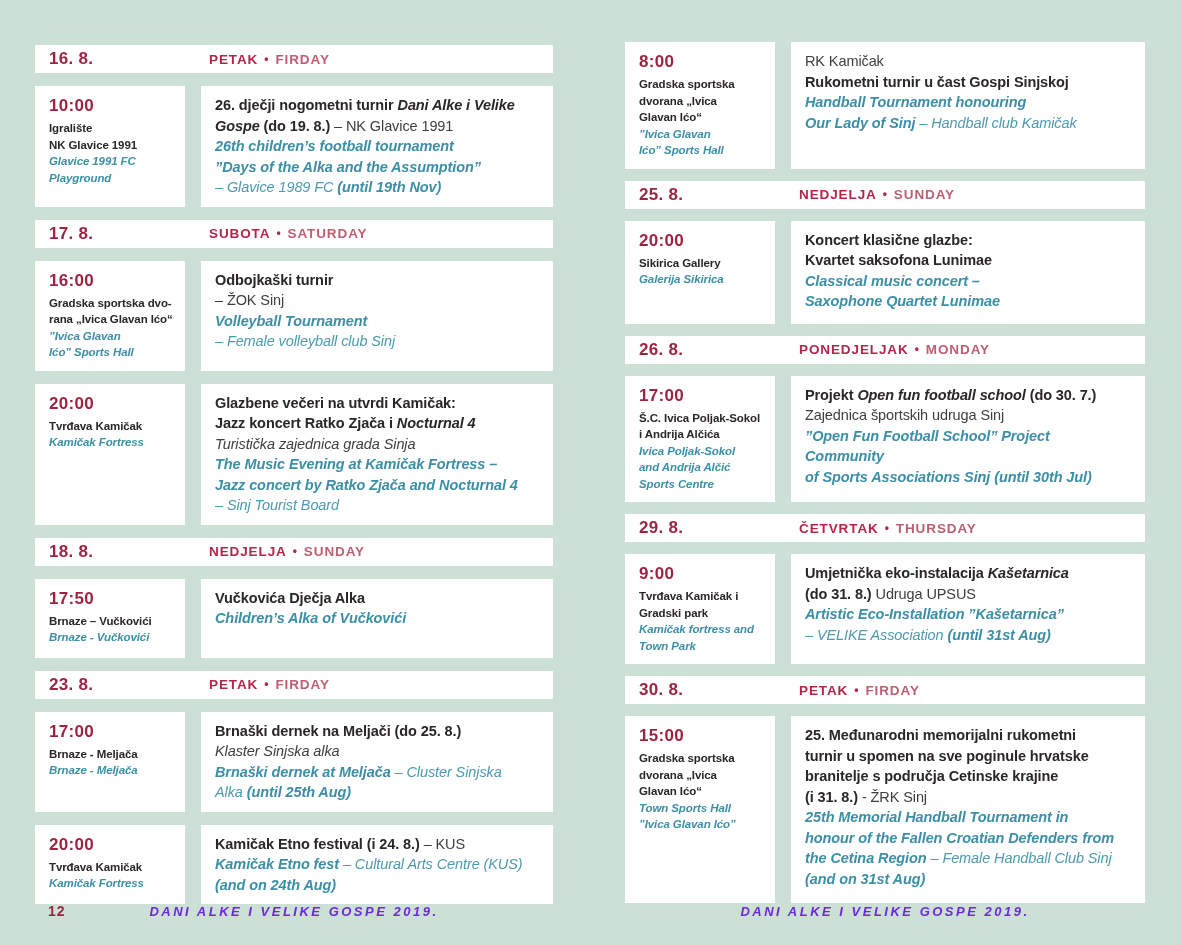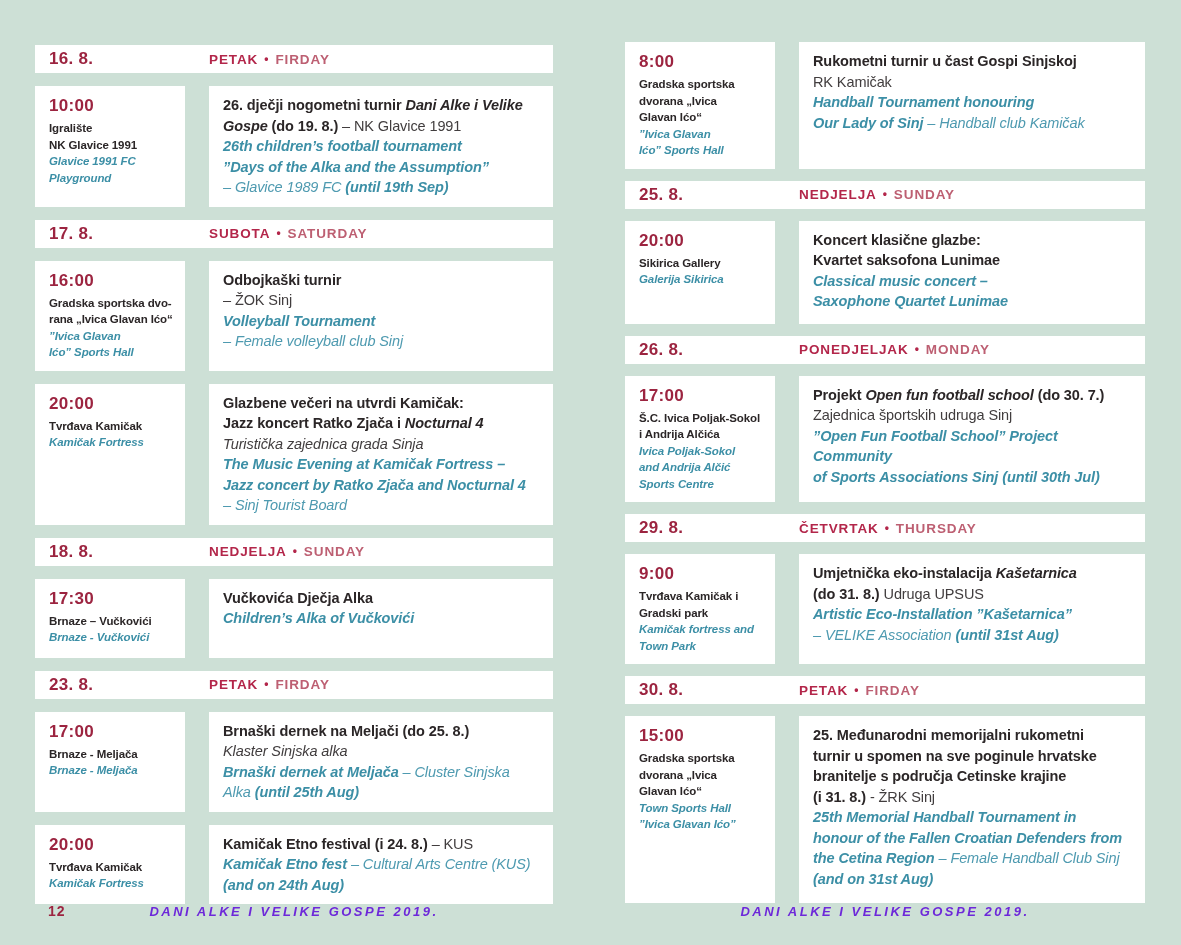--- a/index.html
+++ b/index.html
@@ -7,21 +7,21 @@
           font-family:"Liberation Sans",sans-serif;-webkit-font-smoothing:antialiased;}
   .page{position:absolute;display:flex;flex-direction:column;}
   .page-left{left:35px;top:45px;width:518px;gap:13px;}
   .page-right{left:625px;top:42px;width:520px;gap:12px;}
   .hdr{background:#fff;display:flex;align-items:center;padding:0 14px;min-height:28px;}
   .hdr .date{flex:0 0 160px;color:#9c2440;font-weight:700;font-size:17px;letter-spacing:.3px;}
   .day{font-size:13.5px;font-weight:700;letter-spacing:.9px;white-space:nowrap;}
   .day-hr{color:#b3264a;}
   .day-sep{color:#b3264a;margin:0 6px;font-size:12px;vertical-align:1px;}
   .day-en{color:#bd5f72;}
-  .row{display:flex;gap:24px;align-items:stretch;}
+  .row{display:flex;gap:16px;align-items:stretch;}
   .tbox{flex:0 0 150px;background:#fff;padding:10px 6px 10px 14px;box-sizing:border-box;}
   .ebox{flex:1;background:#fff;padding:9px 14px;box-sizing:border-box;}
   .time{color:#9c2440;font-weight:700;font-size:17px;letter-spacing:.3px;margin-bottom:4px;}
   .vl{font-size:11.5px;line-height:16.5px;letter-spacing:-.1px;}
   .v-b{color:#2b2627;font-weight:700;}
   .v-v{color:#3c8fa6;font-weight:700;font-style:italic;}
   .ln{font-size:14.5px;line-height:20.5px;letter-spacing:-.1px;}
   .s-t{color:#2b2627;font-weight:700;}
   .s-ti{color:#2b2627;font-weight:700;font-style:italic;}
   .s-r{color:#413d3e;}
@@ -50,21 +50,21 @@
         <div class="vl v-b">Igralište</div>
         <div class="vl v-b">NK Glavice 1991</div>
         <div class="vl v-v">Glavice 1991 FC</div>
         <div class="vl v-v">Playground</div>
       </div>
       <div class="ebox">
         <div class="ln"><span class="s-t">26. dječji nogometni turnir </span><span class="s-ti">Dani Alke i Velike</span></div>
         <div class="ln"><span class="s-ti">Gospe </span><span class="s-t">(do 19. 8.) </span><span class="s-r">– NK Glavice 1991</span></div>
         <div class="ln"><span class="s-eb">26th children’s football tournament</span></div>
         <div class="ln"><span class="s-eb">”Days of the Alka and the Assumption”</span></div>
-        <div class="ln"><span class="s-e">– Glavice 1989 FC </span><span class="s-eb">(until 19th Sep)</span></div>
+        <div class="ln"><span class="s-e">– Glavice 1989 FC </span><span class="s-eb">(until 19th Nov)</span></div>
       </div>
     </div>
 
     <div class="hdr">
       <span class="date">17. 8.</span>
       <span class="day"><span class="day-hr">SUBOTA</span><span class="day-sep">•</span><span class="day-en">SATURDAY</span></span>
     </div>
 
     <div class="row" style="min-height:98px">
       <div class="tbox">
@@ -98,21 +98,21 @@
       </div>
     </div>
 
     <div class="hdr">
       <span class="date">18. 8.</span>
       <span class="day"><span class="day-hr">NEDJELJA</span><span class="day-sep">•</span><span class="day-en">SUNDAY</span></span>
     </div>
 
     <div class="row" style="min-height:79px">
       <div class="tbox">
-        <div class="time">17:30</div>
+        <div class="time">17:50</div>
         <div class="vl v-b">Brnaze – Vučkovići</div>
         <div class="vl v-v">Brnaze - Vučkovići</div>
       </div>
       <div class="ebox">
         <div class="ln"><span class="s-t">Vučkovića Dječja Alka</span></div>
         <div class="ln"><span class="s-eb">Children’s Alka of Vučkovići</span></div>
       </div>
     </div>
 
     <div class="hdr">
@@ -154,22 +154,22 @@
     <div class="row" style="min-height:123px">
       <div class="tbox">
         <div class="time">8:00</div>
         <div class="vl v-b">Gradska sportska</div>
         <div class="vl v-b">dvorana „Ivica</div>
         <div class="vl v-b">Glavan Ićo“</div>
         <div class="vl v-v">”Ivica Glavan</div>
         <div class="vl v-v">Ićo” Sports Hall</div>
       </div>
       <div class="ebox">
+        <div class="ln"><span class="s-r">RK Kamičak</span></div>
         <div class="ln"><span class="s-t">Rukometni turnir u čast Gospi Sinjskoj</span></div>
-        <div class="ln"><span class="s-r">RK Kamičak</span></div>
         <div class="ln"><span class="s-eb">Handball Tournament honouring</span></div>
         <div class="ln"><span class="s-eb">Our Lady of Sinj </span><span class="s-e">– Handball club Kamičak</span></div>
       </div>
     </div>
 
     <div class="hdr">
       <span class="date">25. 8.</span>
       <span class="day"><span class="day-hr">NEDJELJA</span><span class="day-sep">•</span><span class="day-en">SUNDAY</span></span>
     </div>
 

